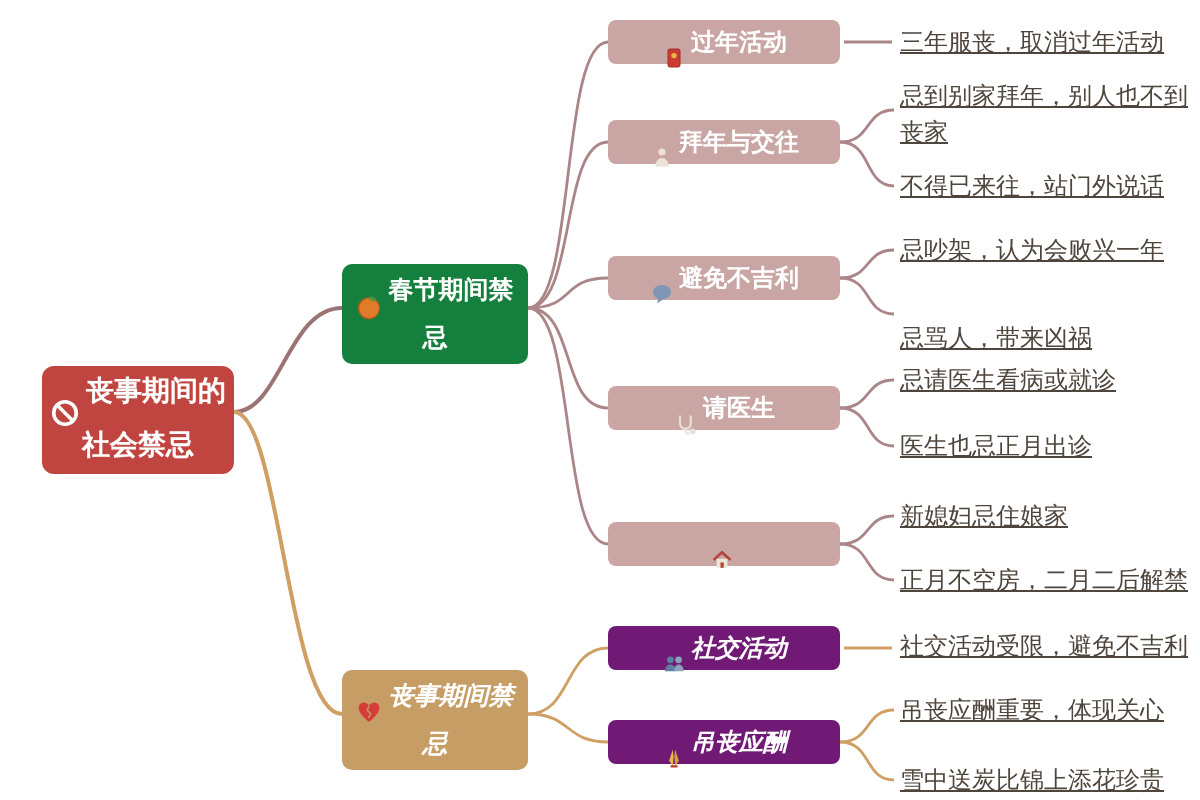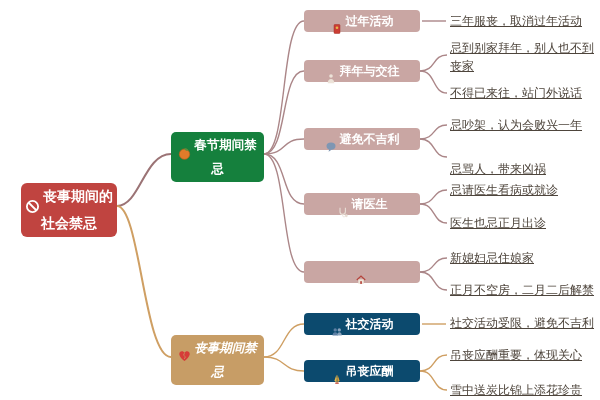--- a/index.html
+++ b/index.html
@@ -19,21 +19,21 @@
     font-size:14px;line-height:19px;padding:4px 3px;border-radius:6px;
   }
   .branch{width:93px;padding:4px 6px;font-size:12.5px;line-height:18px;}
   .branch-1{left:171px;top:132px;background:#15803d;}
   .branch-2{left:171px;top:335px;background:#c79d66;font-style:italic;}
   .child{
     width:116px;height:22px;line-height:22px;font-size:12px;white-space:nowrap;
     border-radius:4px;
   }
   .child-rose{background:#c9a6a3;}
-  .child-tan{background:#0c4a6e;}
+  .child-tan{background:#701a75;font-style:italic;}
   .leaf{
     position:absolute;left:450px;font-size:12px;line-height:16px;
     color:#4e453c;white-space:nowrap;text-decoration:underline;
   }
   .leaf.wrap{white-space:normal;width:152px;line-height:18px;}
 </style>
 </head>
 <body>
 
 <div class="mindmap">

